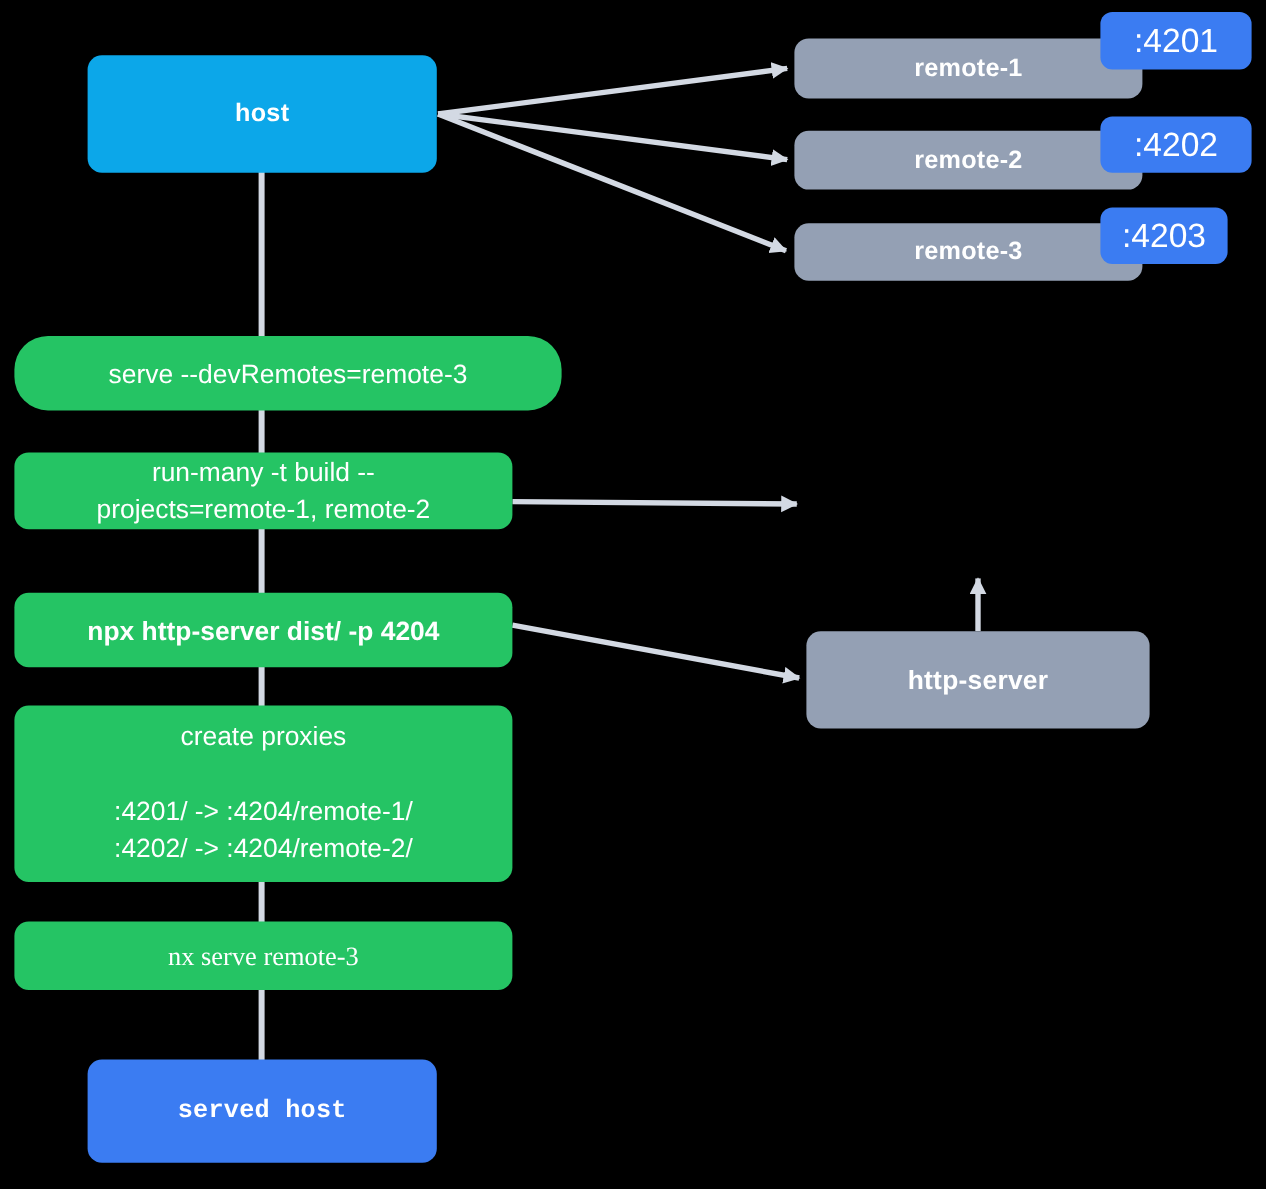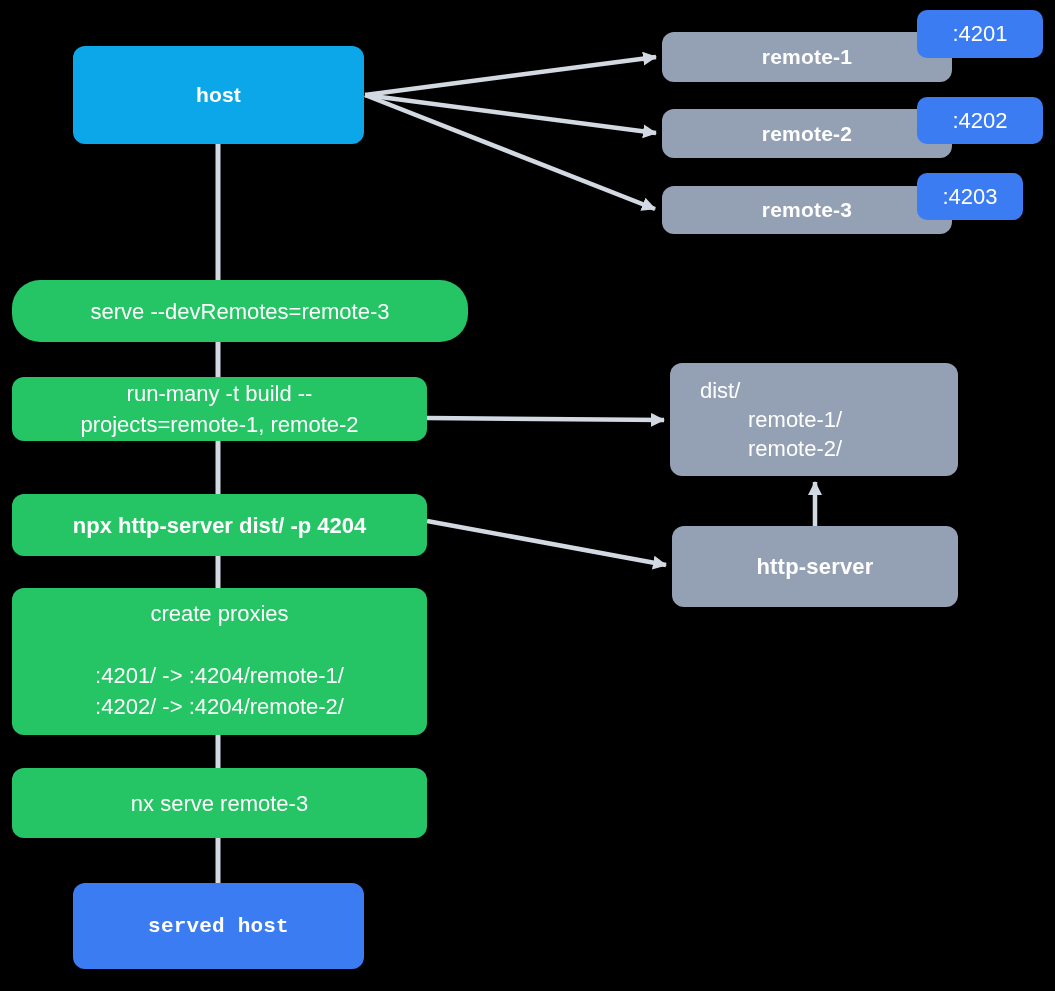--- a/index.html
+++ b/index.html
@@ -37,36 +37,36 @@
   .bold-label{font-weight:700;font-size:21px;letter-spacing:.2px;}
   .cmd{background:var(--command-fill);font-size:22px;line-height:31px;flex-direction:column;}
   .cyan{background:var(--host-fill);}
   .blue{background:var(--served-host-fill);}
   .slate{background:var(--remote-fill);}
   .badge{
     position:absolute;z-index:3;
     background:var(--port-badge-fill);
     border-radius:10px;
     display:flex;align-items:center;justify-content:center;
-    font-size:22px;
+    font-size:28px;
   }
   
   #host{left:73px;top:46px;width:291px;height:98px;}
   #served-host{left:73px;top:883px;width:291px;height:86px;font-family:Liberation Mono, monospace;}
   #remote-1{left:662px;top:32px;width:290px;height:50px;}
   #remote-2{left:662px;top:109px;width:290px;height:49px;}
   #remote-3{left:662px;top:186px;width:290px;height:48px;align-items:center;}
   #badge-1{left:917px;top:10px;width:126px;height:48px;}
   #badge-2{left:917px;top:97px;width:126px;height:47px;}
   #badge-3{left:917px;top:173px;width:106px;height:47px;}
   #cmd-serve{left:12px;top:280px;width:456px;height:62px;border-radius:28px;}
   #cmd-run-many{left:12px;top:377px;width:415px;height:64px;}
   #cmd-http{left:12px;top:494px;width:415px;height:62px;font-weight:bold;}
   #cmd-proxies{left:12px;top:588px;width:415px;height:147px;padding:10px 0;justify-content:flex-start;}
-  #cmd-nx-serve{left:12px;top:768px;width:415px;height:70px;}
+  #cmd-nx-serve{left:12px;top:768px;width:415px;height:57px;font-family:Liberation Serif, serif;}
   #dist{
     left:670px;top:363px;width:288px;height:113px;
     background:var(--artifact-fill);
     align-items:flex-start;justify-content:flex-start;
     flex-direction:column;
     padding:13px 0 0 30px;
     font-size:22px;line-height:29px;text-align:left;
   }
   #dist .indent{padding-left:48px;}
   #http-server{left:672px;top:526px;width:286px;height:81px;background:var(--artifact-fill);font-size:22px;}
@@ -133,25 +133,20 @@
     <span>create proxies</span>
     <span class="spacer-line"></span>
     <span>:4201/ -&gt; :4204/remote-1/</span>
     <span>:4202/ -&gt; :4204/remote-2/</span>
   </div>
 
   <div class="node cmd" id="cmd-nx-serve">
     <span>nx serve remote-3</span>
   </div>
 
-  <div class="node" id="dist">
-    <span>dist/</span>
-    <span class="indent">remote-1/</span>
-    <span class="indent">remote-2/</span>
-  </div>
 
   <div class="node bold-label" id="http-server">
     <span>http-server</span>
   </div>
 
   <div class="node blue bold-label" id="served-host">
     <span>served host</span>
   </div>
 
 </div>

